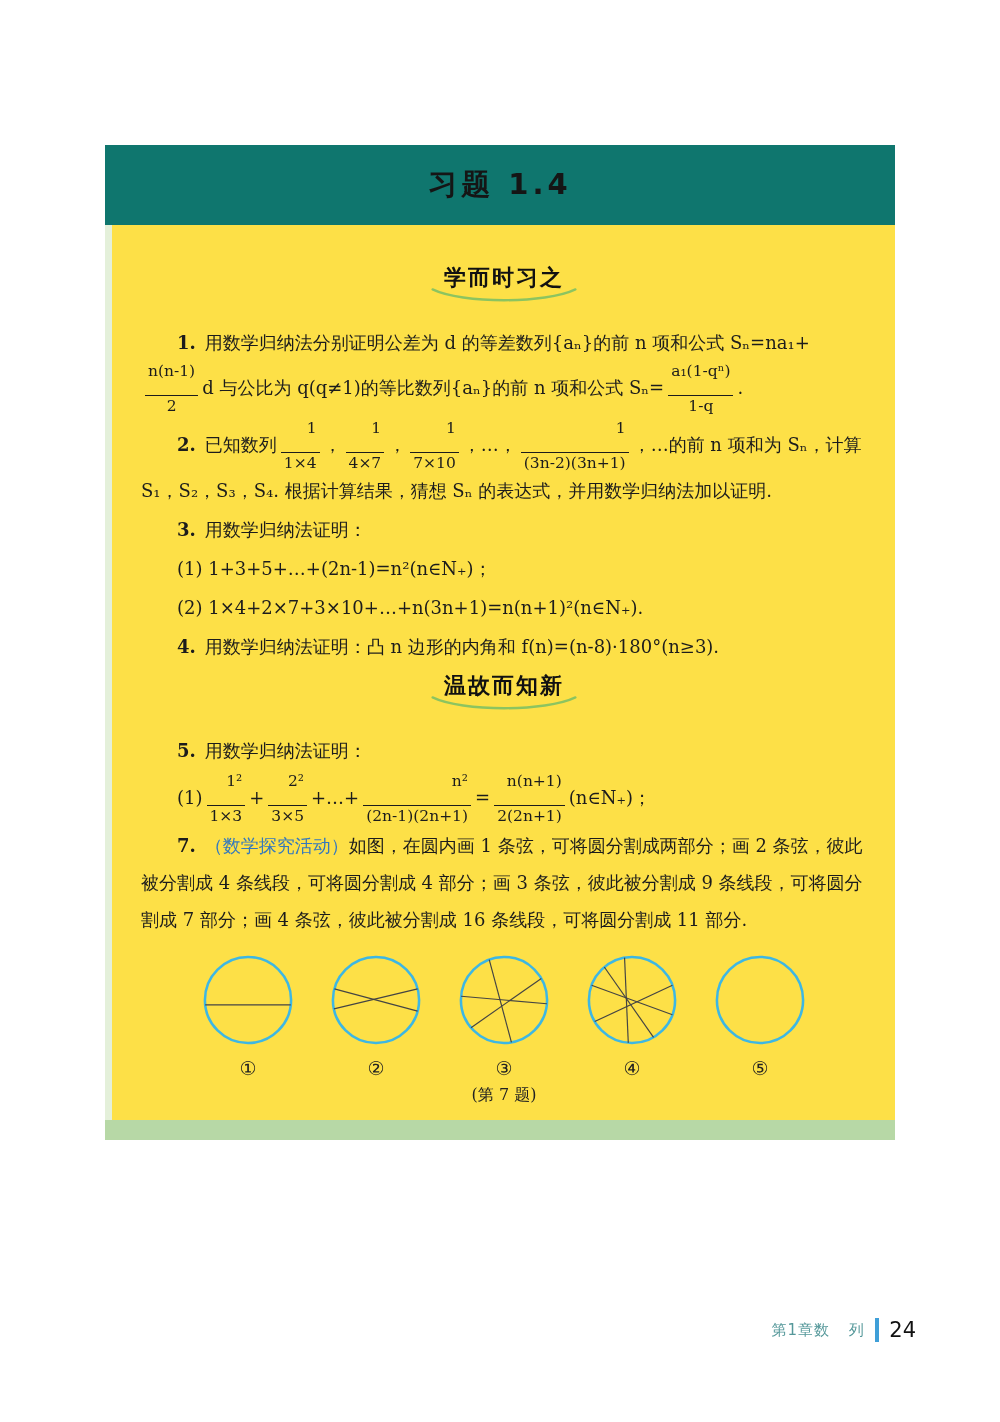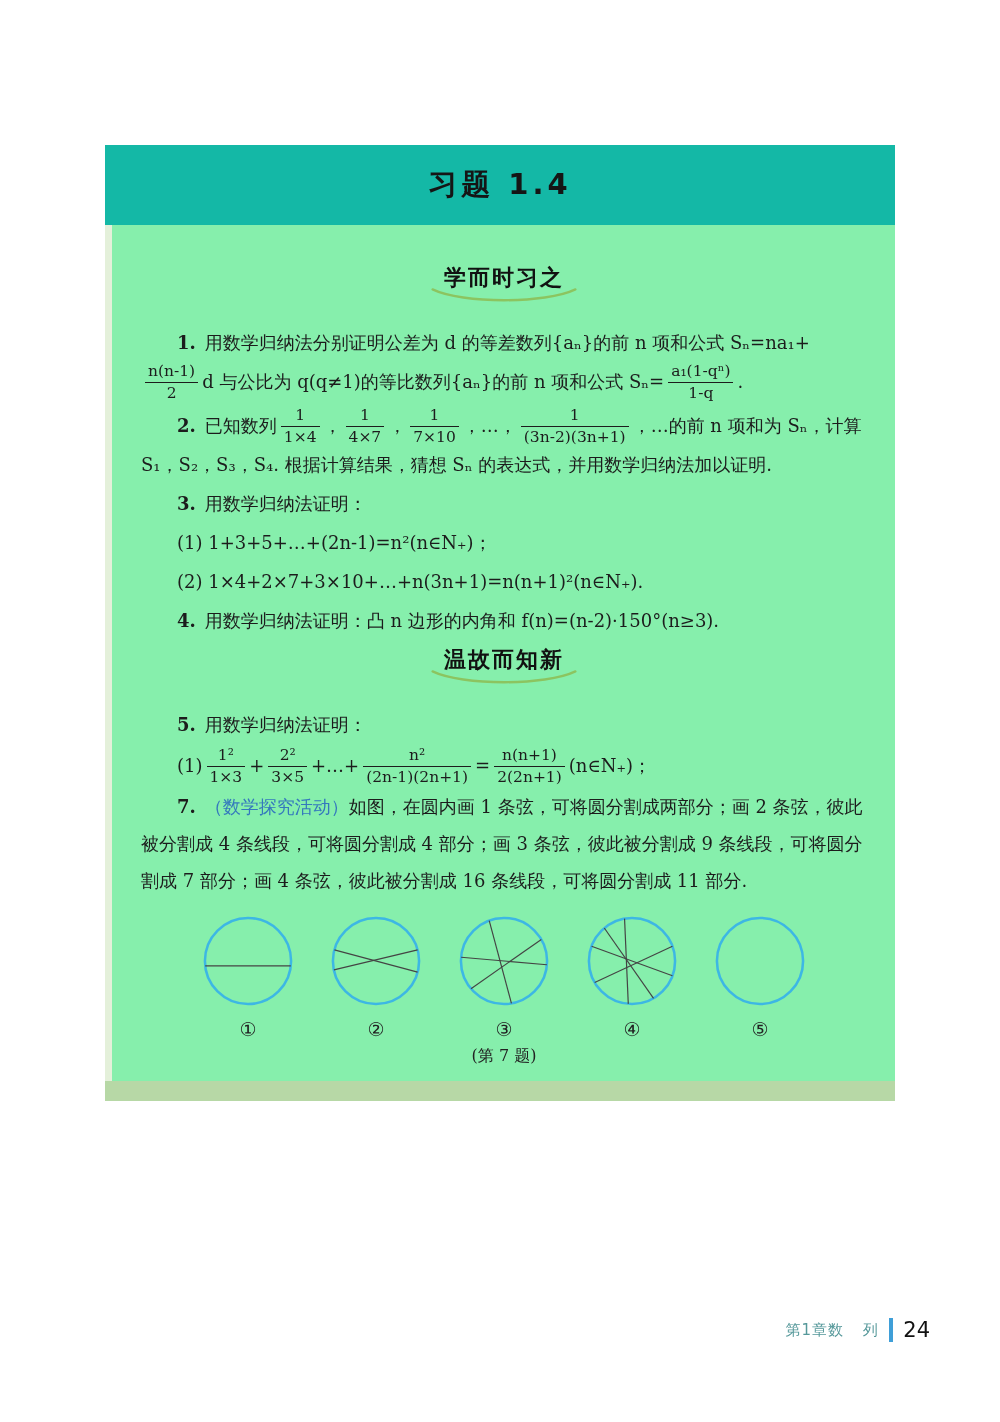--- a/index.html
+++ b/index.html
@@ -5,44 +5,44 @@
   html, body { margin: 0; padding: 0; }
   body {
     width: 1000px; height: 1422px;
     background: #ffffff;
     position: relative;
     overflow: hidden;
     font-family: "DejaVu Serif", "Liberation Serif", serif;
     color: #1c1c1c;
   }
   .content { position: absolute; left: 105px; top: 145px; width: 790px; }
-  .header-bar { height: 80px; background: #14b8a6; display: flex; align-items: center; justify-content: center; }
+  .header-bar { height: 80px; background: #0f766e; display: flex; align-items: center; justify-content: center; }
   .page-title { font-family: "DejaVu Sans", "Liberation Sans", sans-serif; font-size: 29px; font-weight: bold; letter-spacing: 4px; color: #151515; }
-  .body-wrap { position: relative; background: #86efac; }
+  .body-wrap { position: relative; background: #fde047; }
   .left-strip { position: absolute; left: 0; top: 0; bottom: 0; width: 7px; background: #e4f0da; }
   .body-area { padding: 36px 28px 14px 36px; }
   .badge { text-align: center; margin-bottom: 22px; }
   .badge2 { margin-top: 3px; }
   .badge-inner { display: inline-block; position: relative; padding: 2px 16px 10px; }
   .badge-text { font-family: "DejaVu Sans", "Liberation Sans", sans-serif; font-size: 22px; font-weight: bold; letter-spacing: 2px; color: #111; }
   .swoosh { position: absolute; left: 0; bottom: 0; width: 100%; height: 16px; }
   p.prob { font-size: 18px; line-height: 2.05; text-indent: 2em; margin: 2px 0; }
   .pnum { font-weight: bold; margin-right: 0.5em; }
   .blue { color: #3478bd; }
   .frac { display: inline-flex; flex-direction: column; text-align: center; vertical-align: middle; margin: 0 4px; font-size: 15.5px; line-height: 1.25; text-indent: 0; }
-  .frac .fnum { padding: 0 3px 1px; border-bottom: 1.3px solid #1c1c1c; }
+  .frac .fnum { padding: 0 3px 14px; border-bottom: 1.3px solid #1c1c1c; text-align: right; }
   .frac .fden { padding: 1px 3px 0; }
   .figure { margin-top: 14px; }
   .circles { display: flex; justify-content: center; gap: 34px; }
   .circ-item { display: flex; flex-direction: column; align-items: center; }
   .circ-item svg { width: 94px; height: 94px; display: block; }
   .circ-label { margin-top: 10px; font-size: 19px; color: #222; }
   .fig-caption { text-align: center; margin-top: 6px; font-size: 16px; color: #222; }
   .bottom-bar { height: 20px; background: #b7d8a6; }
-  .page-footer { position: absolute; top: 1318px; right: 70px; display: flex; align-items: center; font-family: "DejaVu Sans", "Liberation Sans", sans-serif; }
+  .page-footer { position: absolute; top: 1318px; right: 84px; display: flex; align-items: center; font-family: "DejaVu Sans", "Liberation Sans", sans-serif; }
   .footer-chapter { color: #55989a; font-size: 15px; letter-spacing: 1px; }
   .footer-section { color: #55989a; font-size: 15px; letter-spacing: 0.5em; }
   .footer-bar { width: 4px; height: 24px; background: #3f9fd8; margin-left: 4px; margin-right: 10px; }
   .footer-page { font-size: 21px; color: #111; }
 </style>
 </head>
 <body>
 
 <div class="content">
 
@@ -82,21 +82,21 @@
             <span class="fden">7×10</span>
           </span><span>，…，</span><span class="frac">
             <span class="fnum">1</span>
             <span class="fden">(3n-2)(3n+1)</span>
           </span><span>，…的前 n 项和为 Sₙ，计算 S₁，S₂，S₃，S₄. 根据计算结果，猜想 Sₙ 的表达式，并用数学归纳法加以证明.</span></p>
 
       <p class="prob"><b class="pnum">3.</b><span>用数学归纳法证明：</span></p>
       <p class="prob"><span>(1) 1+3+5+…+(2n-1)=n²(n∈N₊)；</span></p>
       <p class="prob"><span>(2) 1×4+2×7+3×10+…+n(3n+1)=n(n+1)²(n∈N₊).</span></p>
 
-      <p class="prob"><b class="pnum">4.</b><span>用数学归纳法证明：凸 n 边形的内角和 f(n)=(n-2)·150°(n≥3).</span></p>
+      <p class="prob"><b class="pnum">4.</b><span>用数学归纳法证明：凸 n 边形的内角和 f(n)=(n-8)·180°(n≥3).</span></p>
 
       <div class="badge badge2">
         <span class="badge-inner">
           <span class="badge-text">温故而知新</span>
           <svg class="swoosh" viewBox="0 0 200 20" preserveAspectRatio="none">
             <path d="M6 3 C 45 21, 155 21, 194 3" fill="none" stroke="#8cc460" stroke-width="3" stroke-linecap="round"></path>
           </svg>
         </span>
       </div>
 

